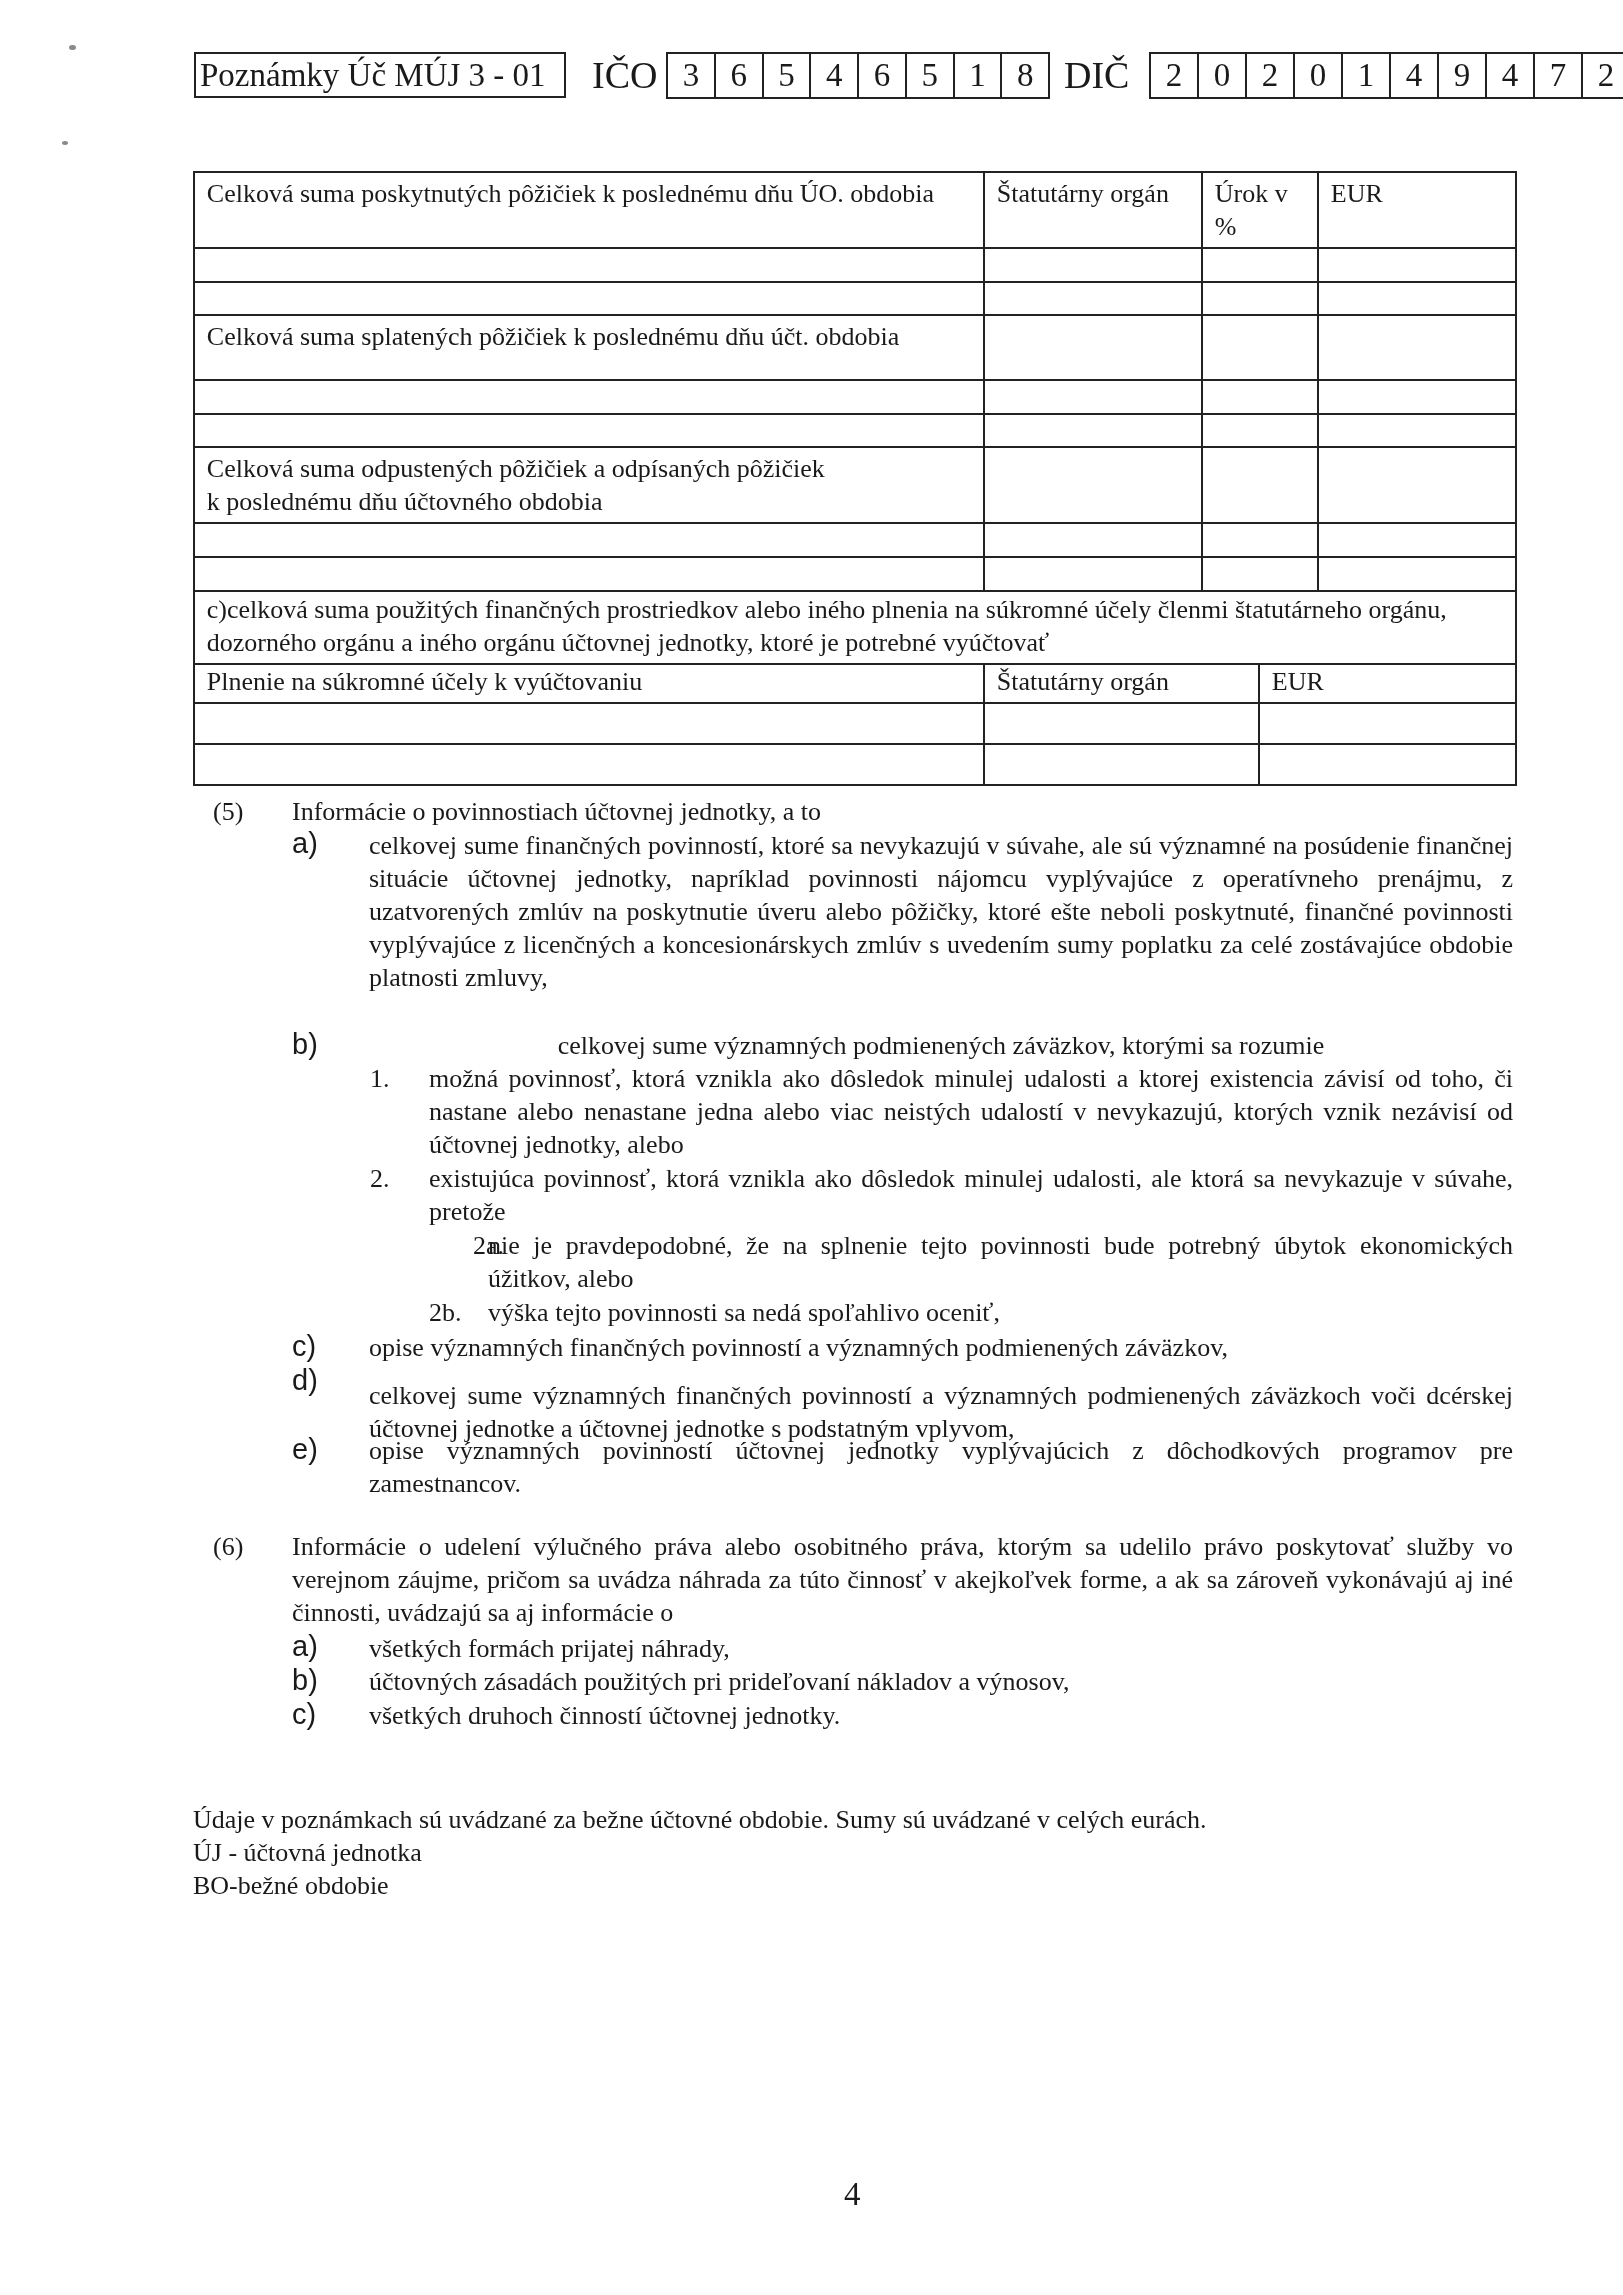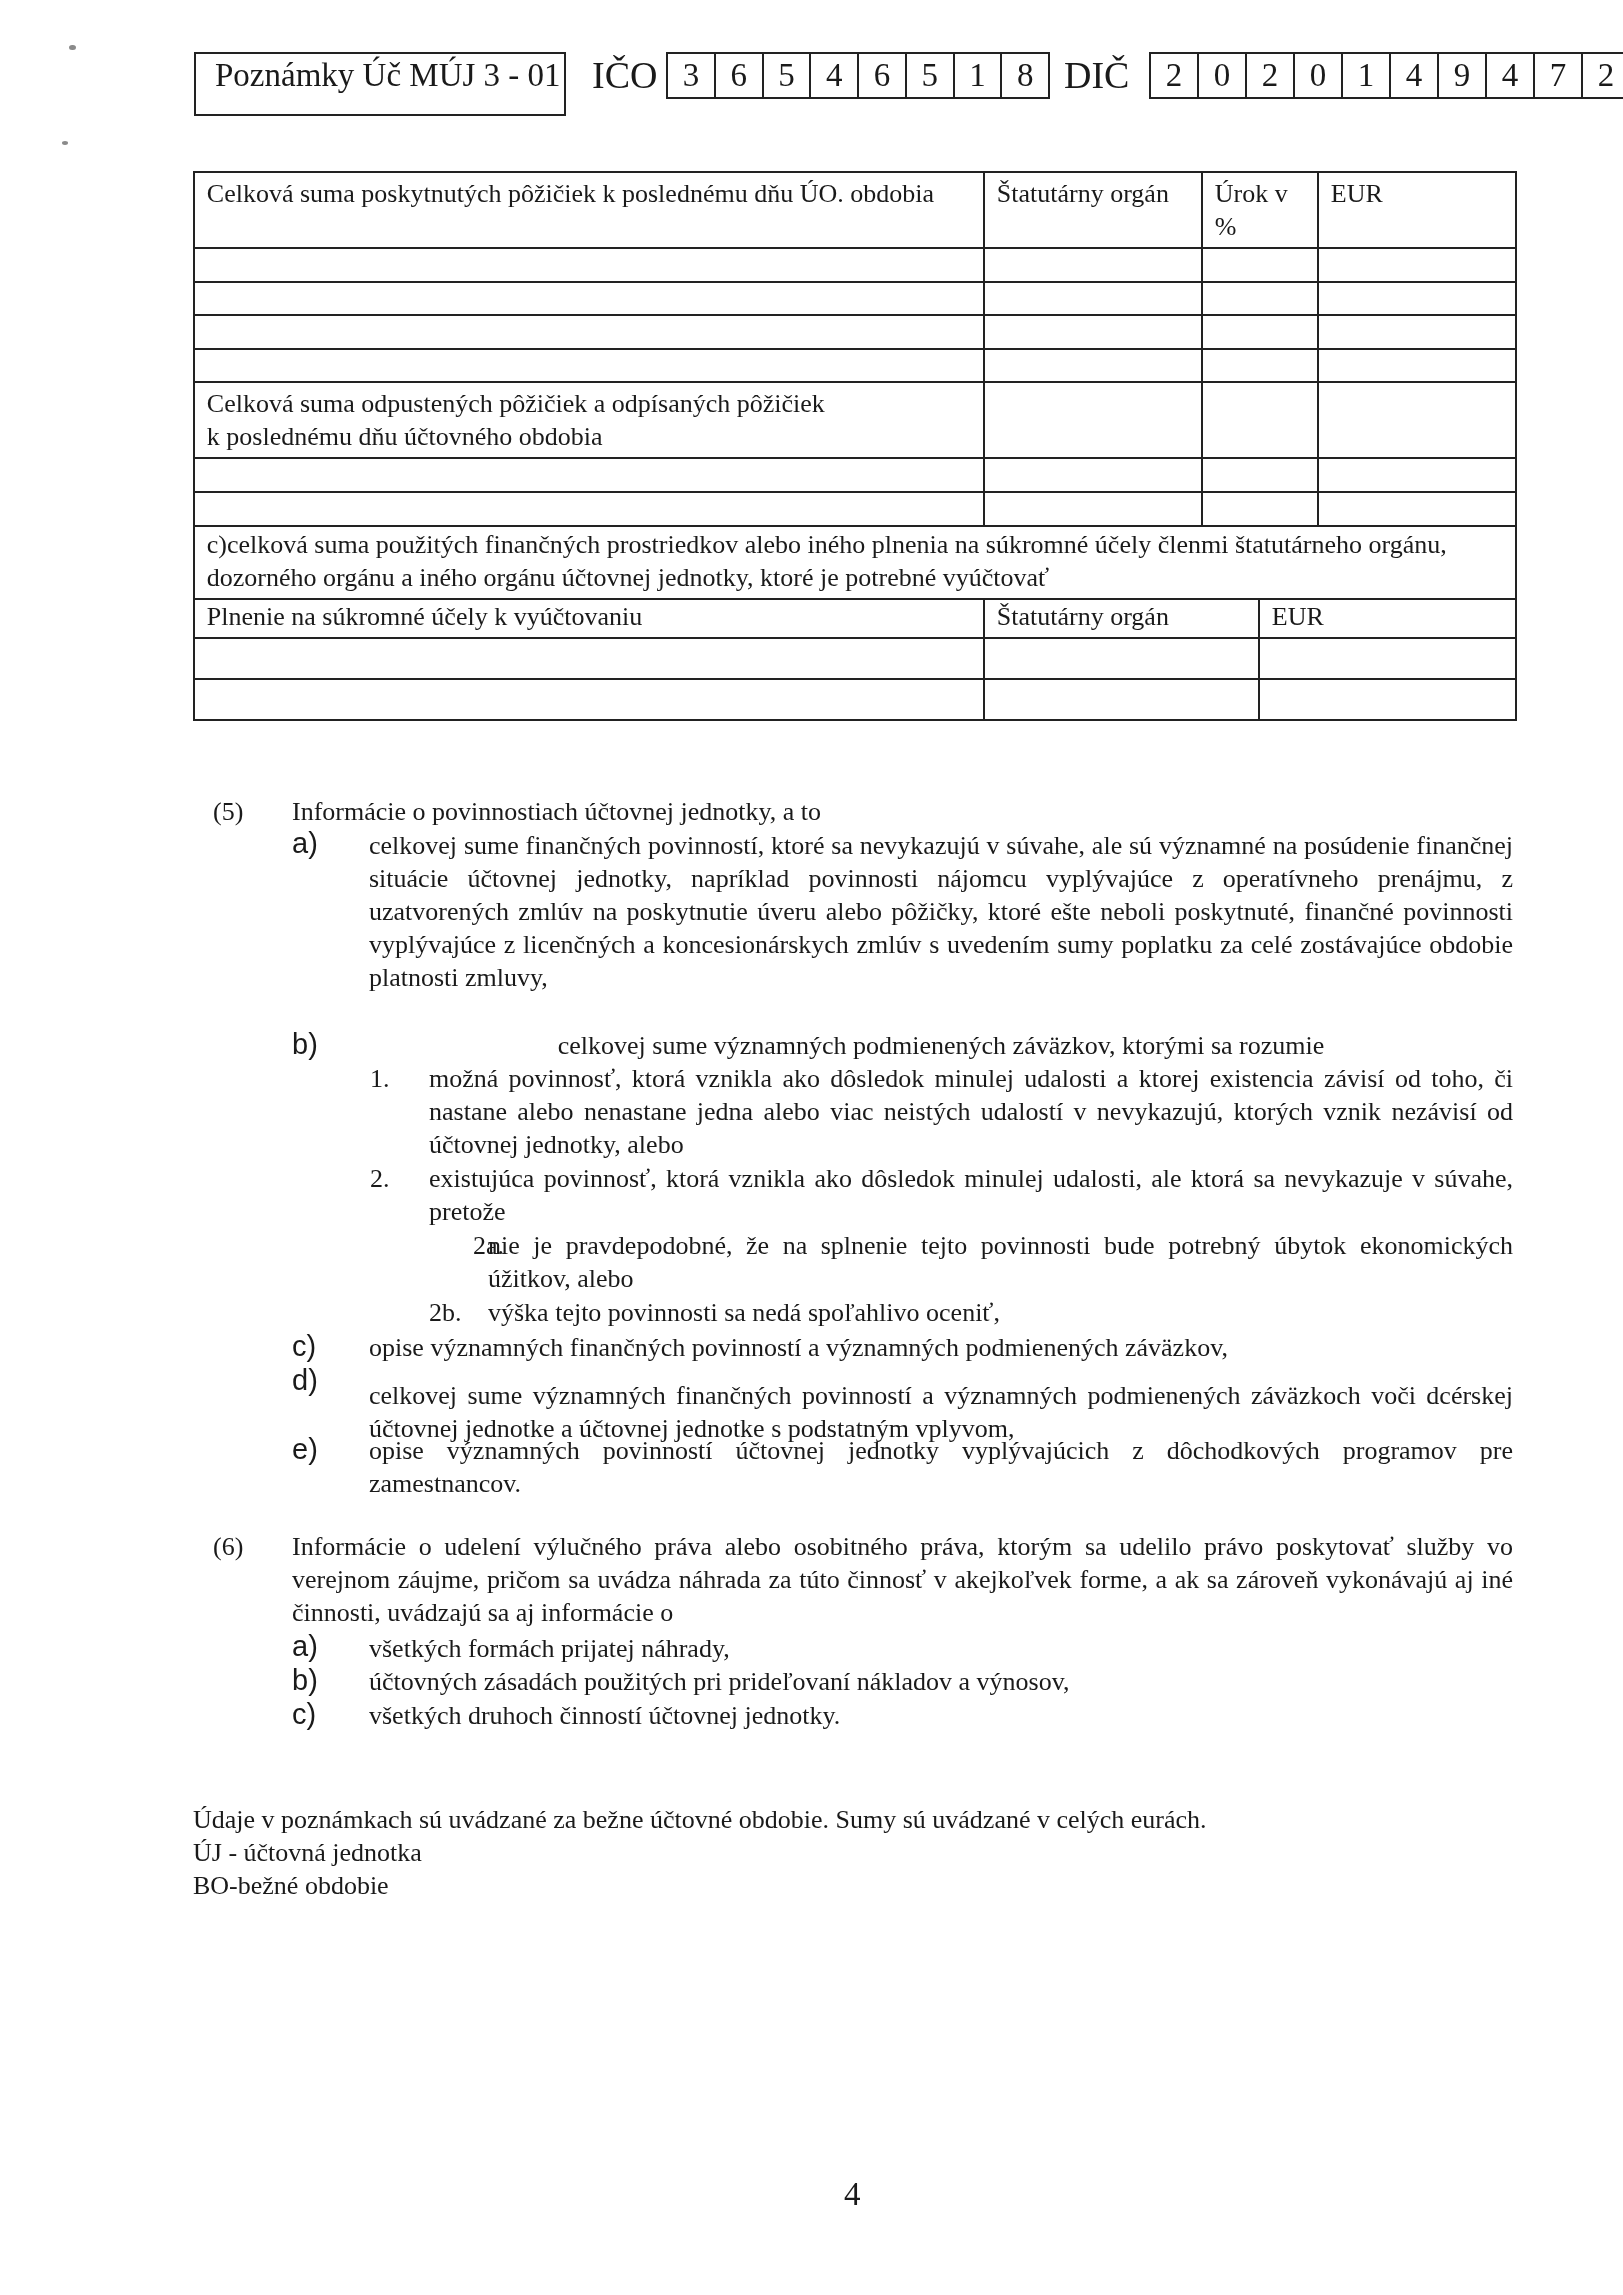--- a/index.html
+++ b/index.html
@@ -6,23 +6,23 @@
   body {
     width: 1624px; height: 2295px; position: relative; overflow: hidden;
     font-family: "Liberation Serif", "DejaVu Serif", serif;
     color: #1a1a1a;
   }
   .abs { position: absolute; }
   .scan-mark { position: absolute; background: #8a8a8a; border-radius: 50%; }
 
   
   .title-box {
-    left: 194px; top: 52px; width: 372px; height: 64px;
+    left: 194px; top: 52px; width: 372px; height: 46px;
     border: 2px solid #222; box-sizing: border-box;
-    font-size: 33px; line-height: 42px; padding-left: 19px; white-space: nowrap;
+    font-size: 33px; line-height: 42px; padding-left: 4px; white-space: nowrap;
   }
   .hdr-label { font-size: 38px; line-height: 46px; top: 52px; white-space: nowrap; }
   .digit-row { top: 52px; height: 47px; display: flex; border-top: 2px solid #222; border-bottom: 2px solid #222; border-left: 2px solid #222; box-sizing: border-box; }
   .digit {
     width: 48px; height: 43px; border-right: 2px solid #222; box-sizing: border-box;
     font-size: 33px; line-height: 43px; text-align: center;
   }
 
   
   .tbl { left: 193px; top: 171px; width: 1322px; }
@@ -96,20 +96,26 @@
           <td></td>
           <td></td>
           <td></td>
     </tr>
     <tr style="height:33px">
       <td></td>
           <td></td>
           <td></td>
           <td></td>
     </tr>
+    <tr style="height:65px">
+      <td>Celková suma splatených pôžičiek k poslednému dňu účt. obdobia</td>
+      <td></td>
+          <td></td>
+          <td></td>
+    </tr>
     <tr style="height:34px">
       <td></td>
           <td></td>
           <td></td>
           <td></td>
     </tr>
     <tr style="height:33px">
       <td></td>
           <td></td>
           <td></td>

